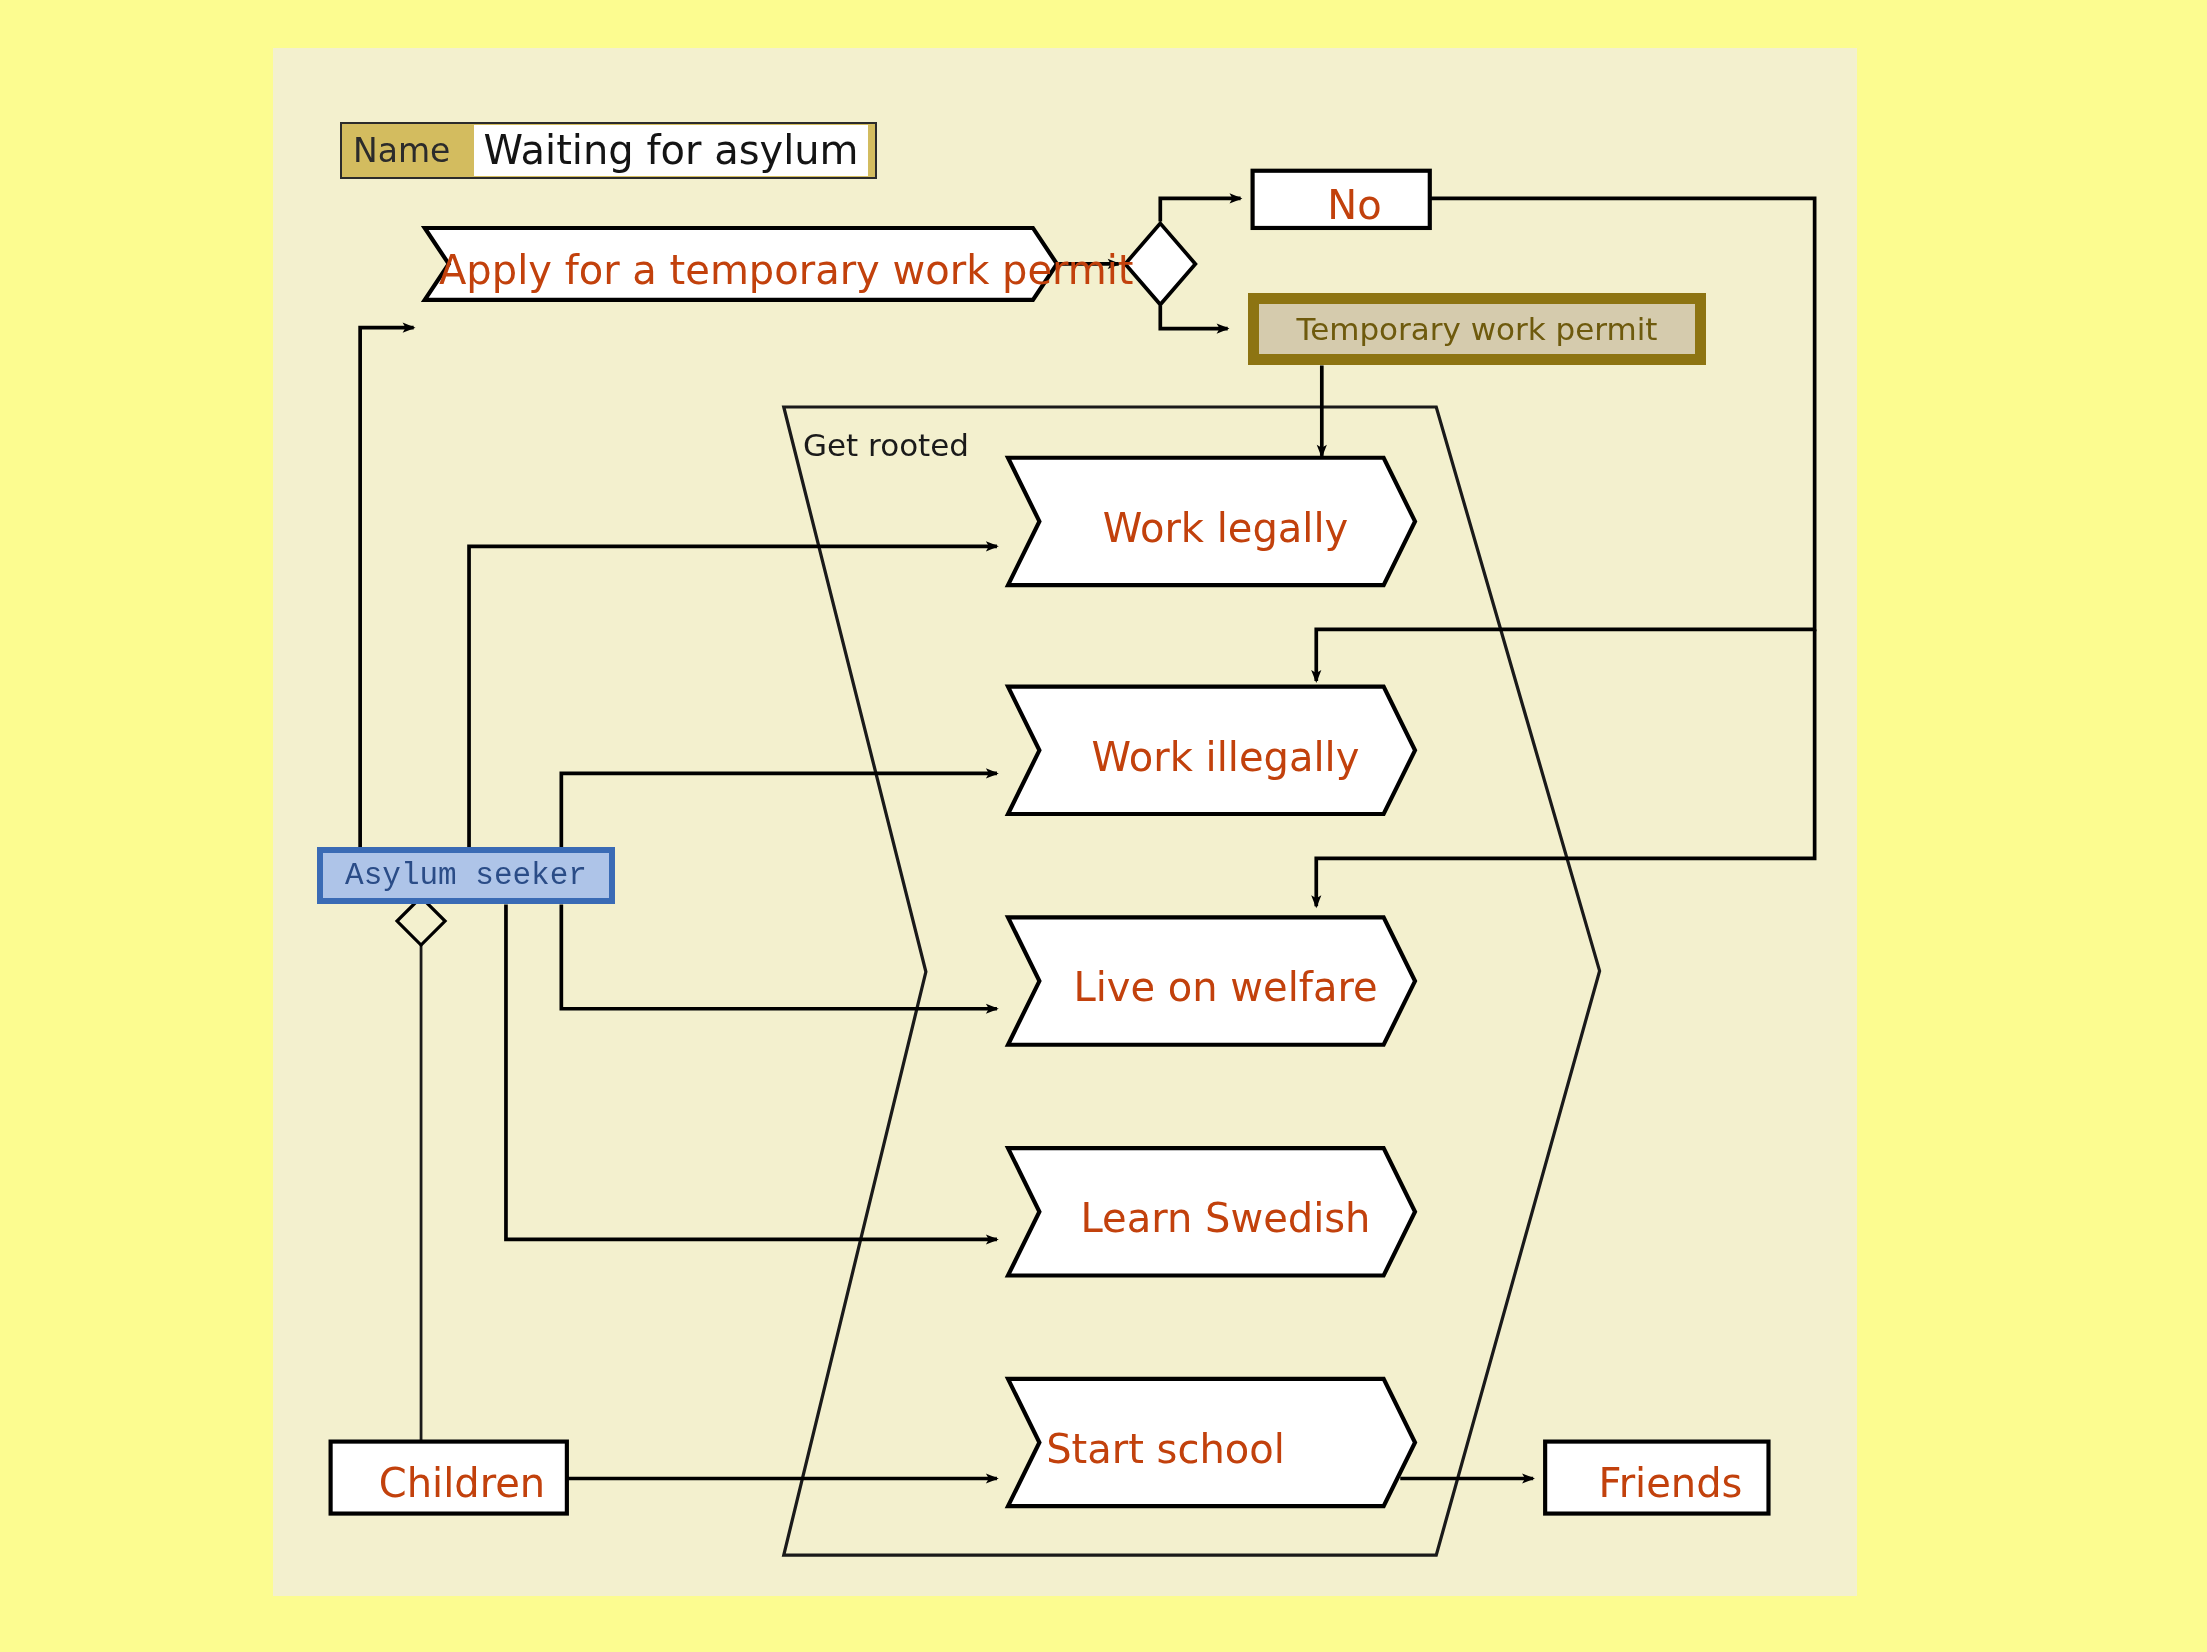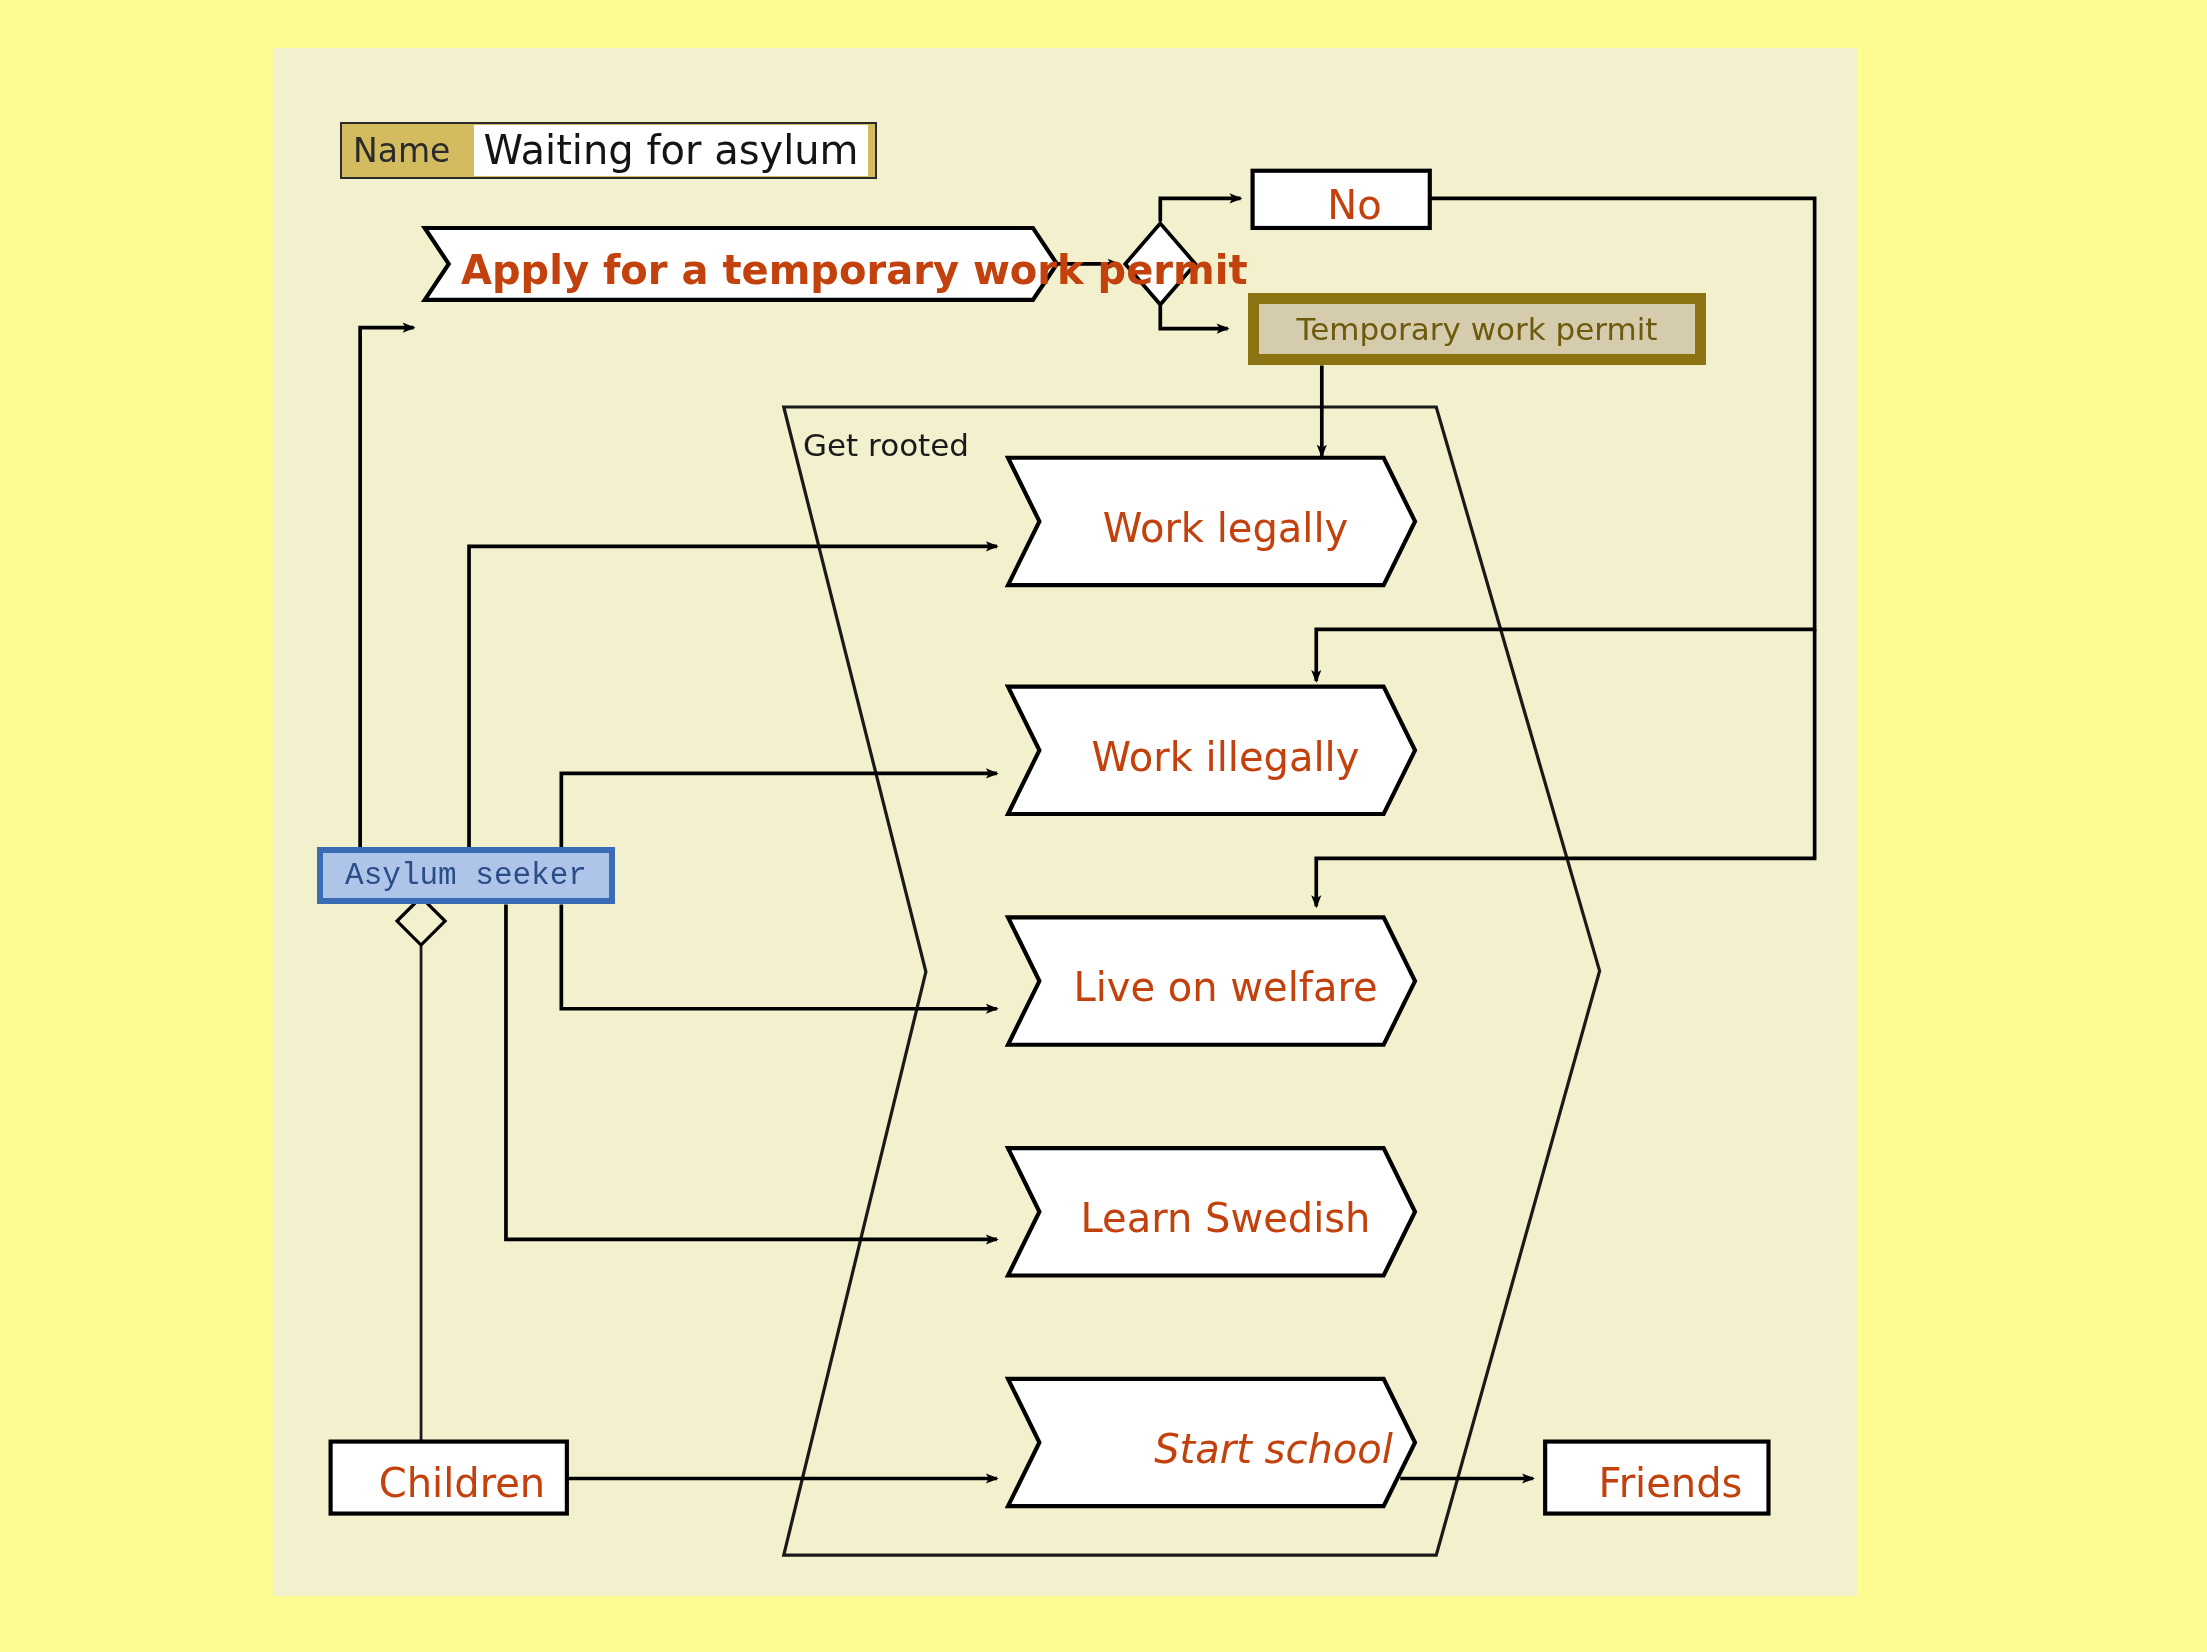--- a/index.html
+++ b/index.html
@@ -232,39 +232,39 @@
     <rect class="node-rect" x="1674" y="1562" width="242" height="78"></rect>
   </svg>
 
   <div id="name-plaque">
     <span class="key">Name</span>
     <span class="val">Waiting for asylum</span>
   </div>
 
   <div class="lbl" style="left:803px; top:430px; font-size:31px;">Get rooted</div>
 
-  <div class="node-text lbl-center" style="left:447px; top:247px; width:632px;font-weight:bold;">Apply for a temporary work permit</div>
+  <div class="node-text lbl-center" style="left:425px; top:247px; width:632px;">Apply for a temporary work permit</div>
 
   <div class="node-text lbl-center" style="left:1252px; top:182px; width:177px;">No</div>
 
   <div id="twp-node">
     <div class="inner">
       <span>Temporary work permit</span>
     </div>
   </div>
 
   <div class="node-text lbl-center" style="left:1008px; top:505px; width:407px;">Work legally</div>
 
   <div class="node-text lbl-center" style="left:1008px; top:734px; width:407px;">Work illegally</div>
 
   <div class="node-text lbl-center" style="left:1008px; top:964px; width:407px;">Live on welfare</div>
 
   <div class="node-text lbl-center" style="left:1008px; top:1195px; width:407px;">Learn Swedish</div>
 
-  <div class="node-text lbl-center" style="left:1056px; top:1426px; width:407px;font-style:italic;">Start school</div>
+  <div class="node-text lbl-center" style="left:948px; top:1426px; width:407px;">Start school</div>
 
   <div id="asylum-node">
     <span>Asylum seeker</span>
   </div>
 
   <div class="node-text lbl-center" style="left:330px; top:1460px; width:236px;">Children</div>
 
   <div class="node-text lbl-center" style="left:1545px; top:1460px; width:223px;">Friends</div>
 
 </div>

